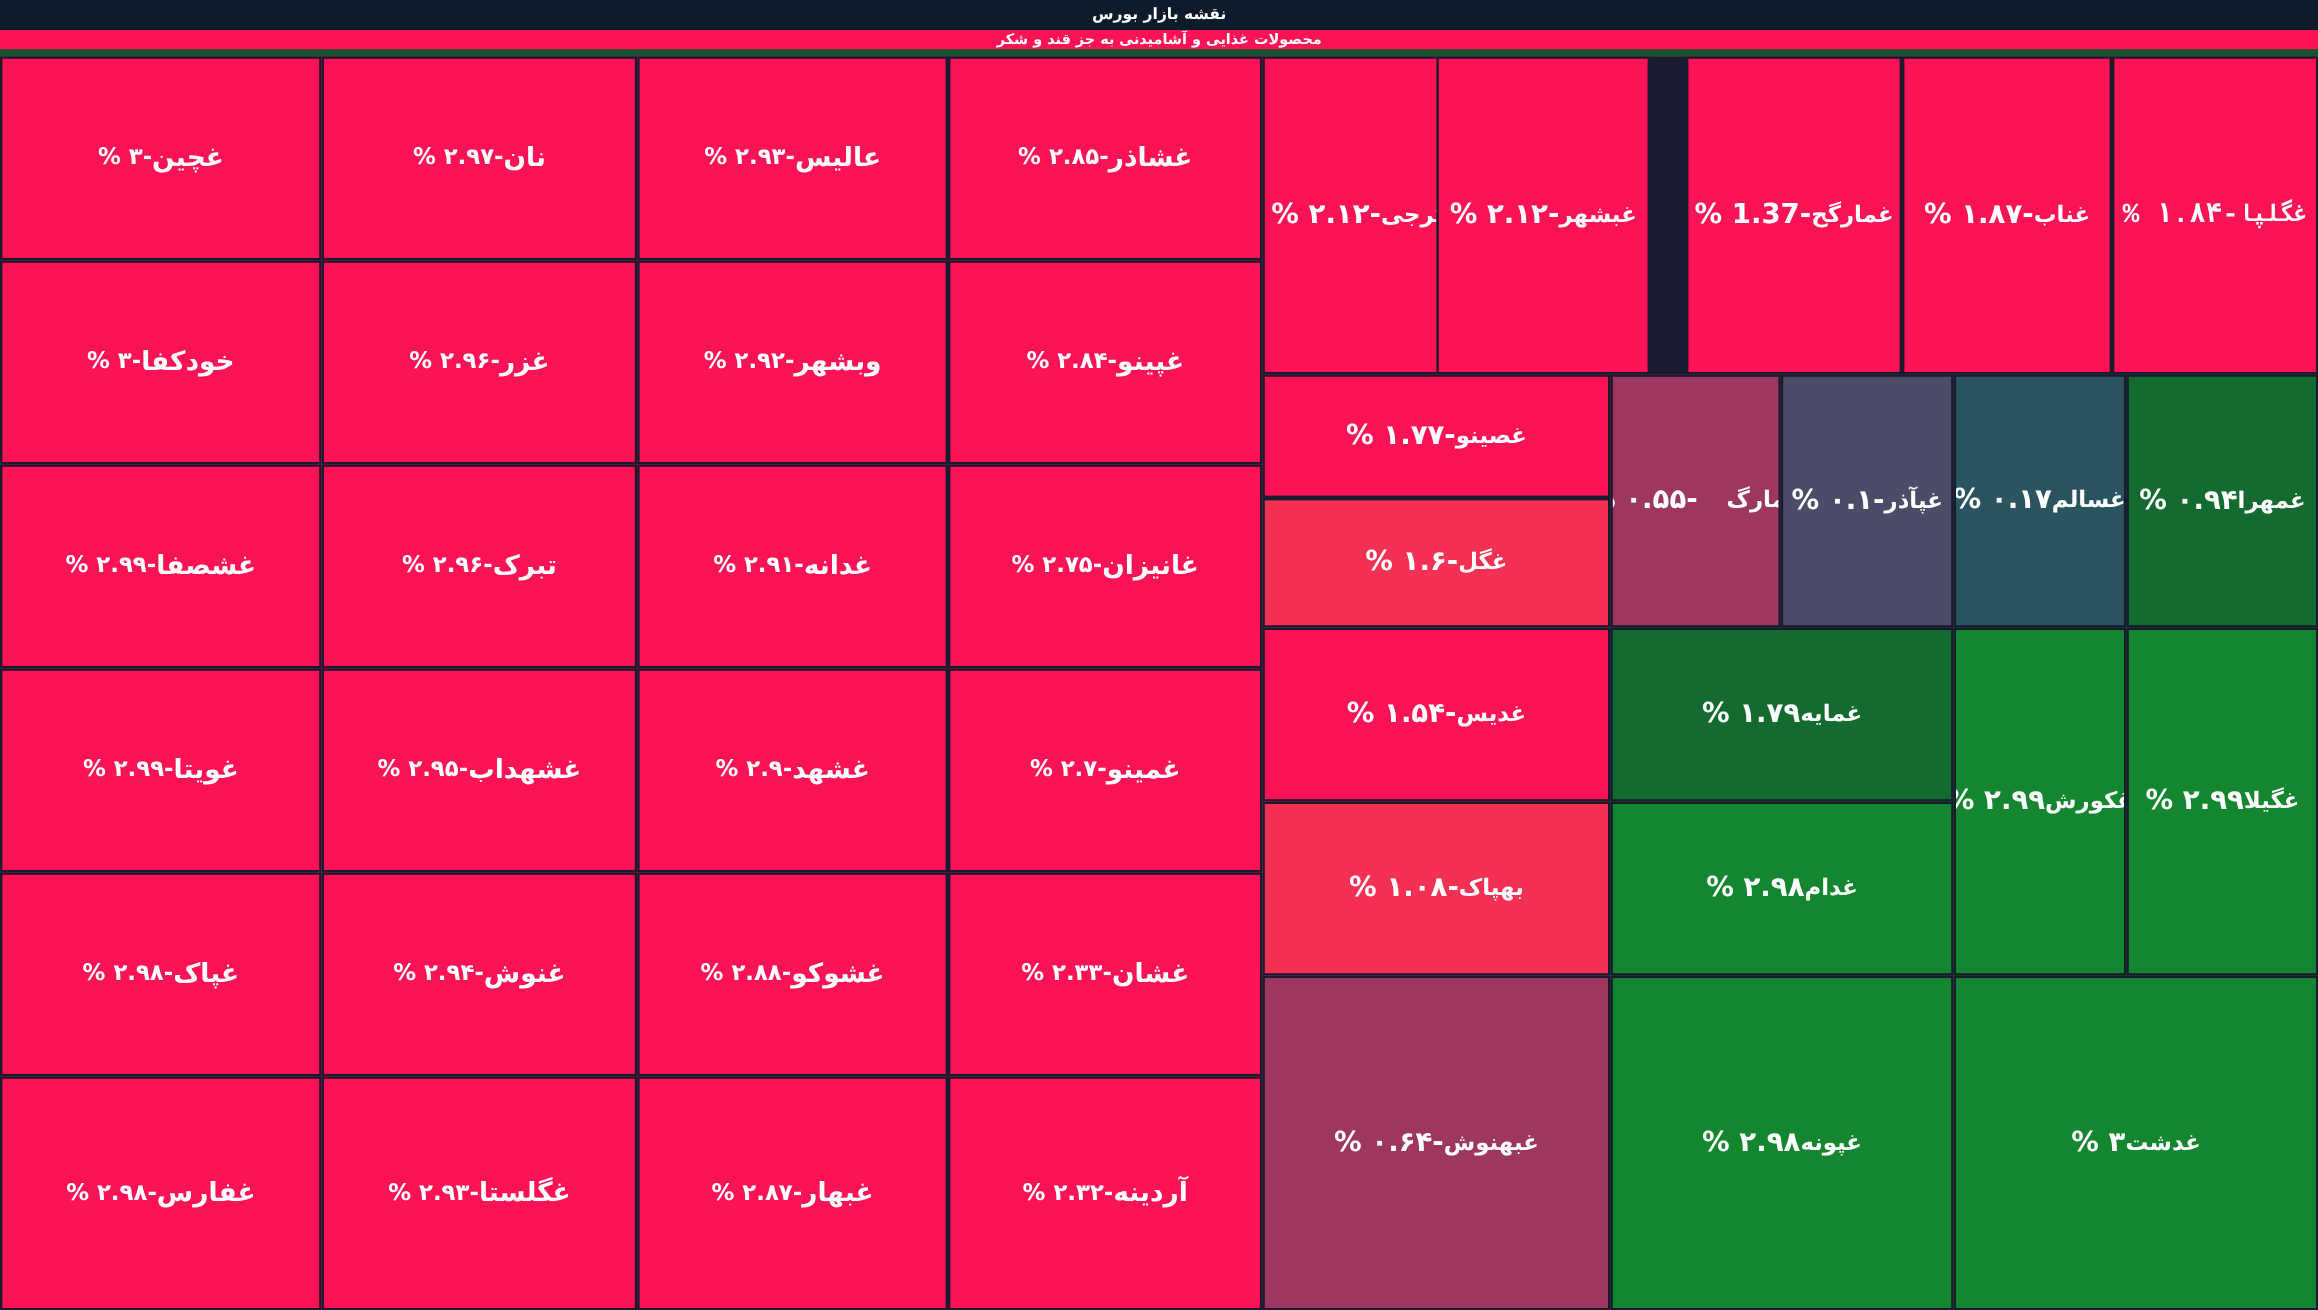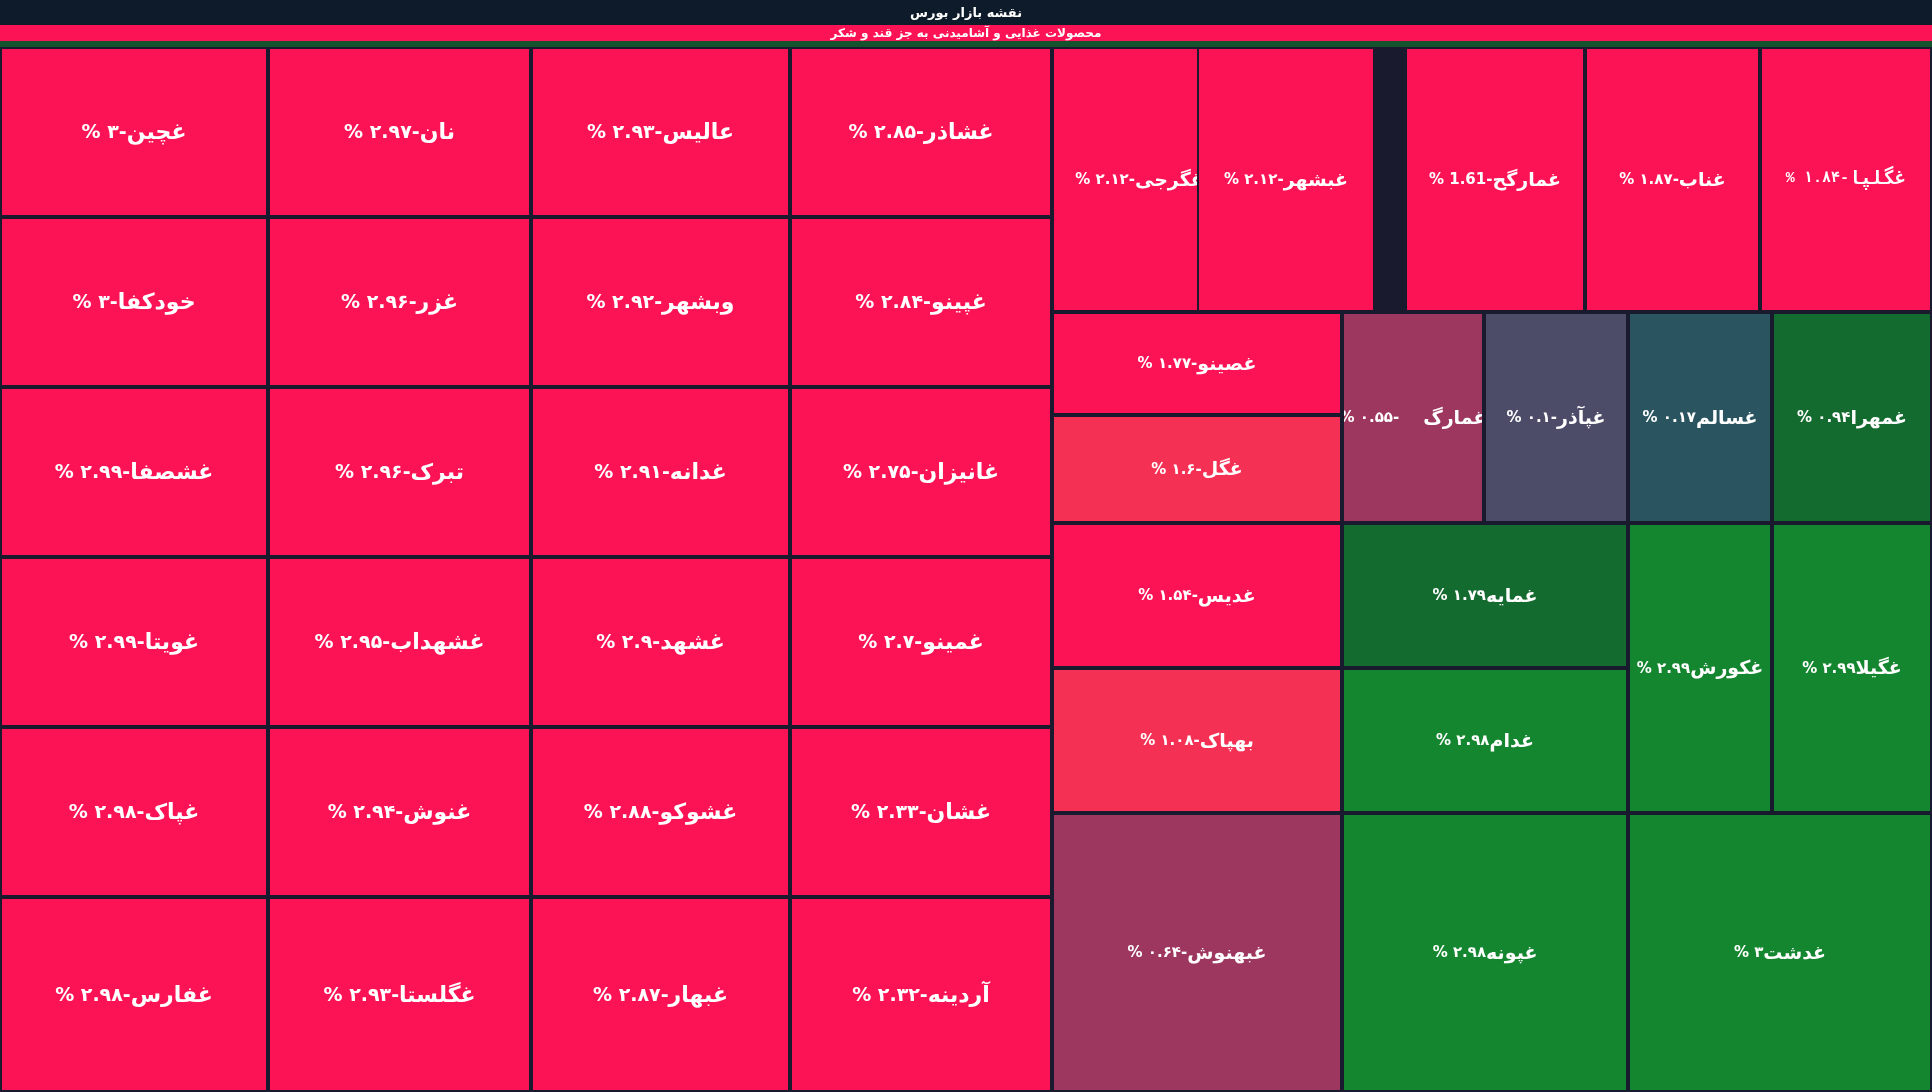--- a/index.html
+++ b/index.html
@@ -36,21 +36,21 @@
     color:#FFFFFF; direction:rtl; text-align:center;
     border:2px solid #1A1A2E;
     overflow:hidden;
     line-height:1.35;
   }
   .tile .sym{ font-weight:bold; white-space:nowrap; }
   .tile .pct{ font-weight:bold; white-space:nowrap; }
 
   
   .fs-lg .sym{ font-size:22px; } .fs-lg .pct{ font-size:19px; }
-  .fs-md .sym{ font-size:19px; } .fs-md .pct{ font-size:15px; }
+  .fs-md .sym{ font-size:19px; } .fs-md .pct{ font-size:23px; }
 </style>
 </head>
 <body>
 
 <div id="app">
 
   <div class="titlebar">
     <span>نقشه بازار بورس</span>
   </div>
 
@@ -158,21 +158,21 @@
       <div class="tile fs-md" style="left: 1052px; top: 0px; width: 175px; height: 265px; background: rgb(251, 19, 86);">
         <div class="sym">غگرجی</div>
         <div class="pct">-۲.۱۲ %</div>
       </div>
       <div class="tile fs-md" style="left: 1197px; top: 0px; width: 178px; height: 265px; background: rgb(251, 19, 86);">
         <div class="sym">غبشهر</div>
         <div class="pct">-۲.۱۲ %</div>
       </div>
       <div class="tile fs-md" style="left: 1405px; top: 0px; width: 180px; height: 265px; background: rgb(251, 19, 86);">
         <div class="sym">غمارگح</div>
-        <div class="pct">-1.61 %</div>
+        <div class="pct">-1.37 %</div>
       </div>
       <div class="tile fs-md" style="left: 1585px; top: 0px; width: 175px; height: 265px; background: rgb(251, 19, 86);">
         <div class="sym">غناب</div>
         <div class="pct">-۱.۸۷ %</div>
       </div>
       <div class="tile fs-md" style="left: 1760px; top: 0px; width: 172px; height: 265px; background: rgb(251, 19, 86); font-family: Liberation Mono, monospace;">
         <div class="sym">غگلپا</div>
         <div class="pct">-۱.۸۴ %</div>
       </div>
       <div class="tile fs-md" style="left: 1052px; top: 265px; width: 290px; height: 103px; background: rgb(251, 19, 86);">

